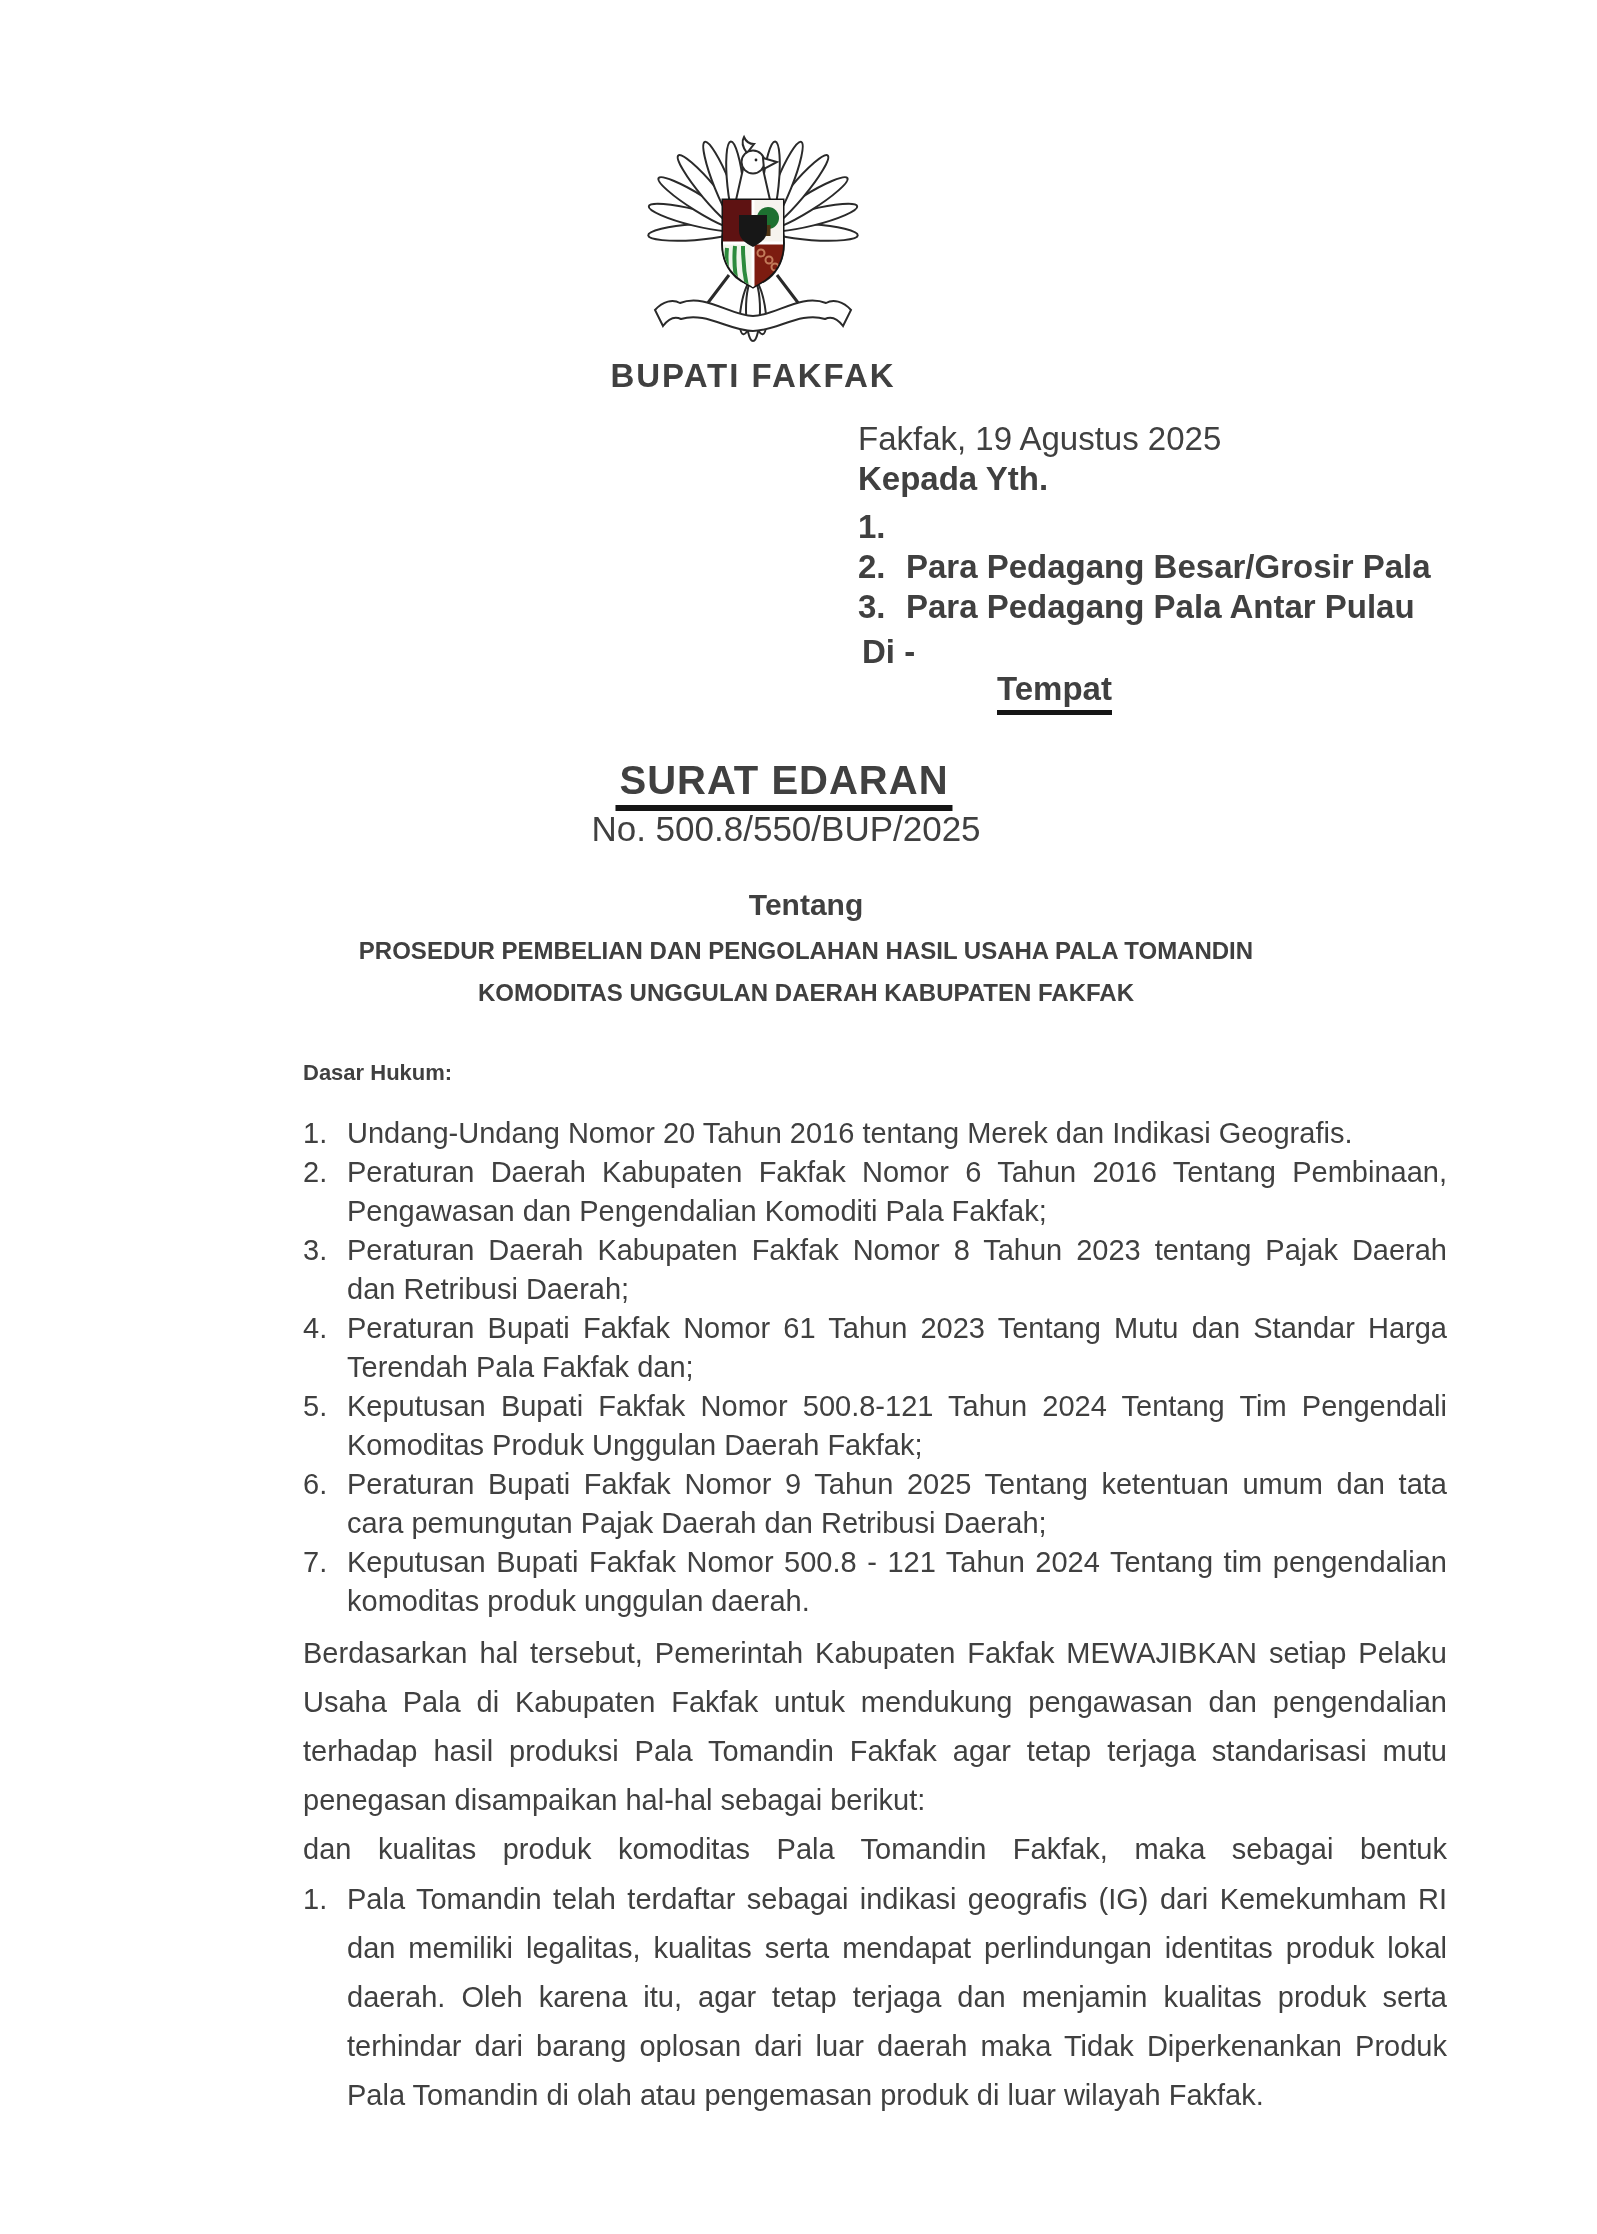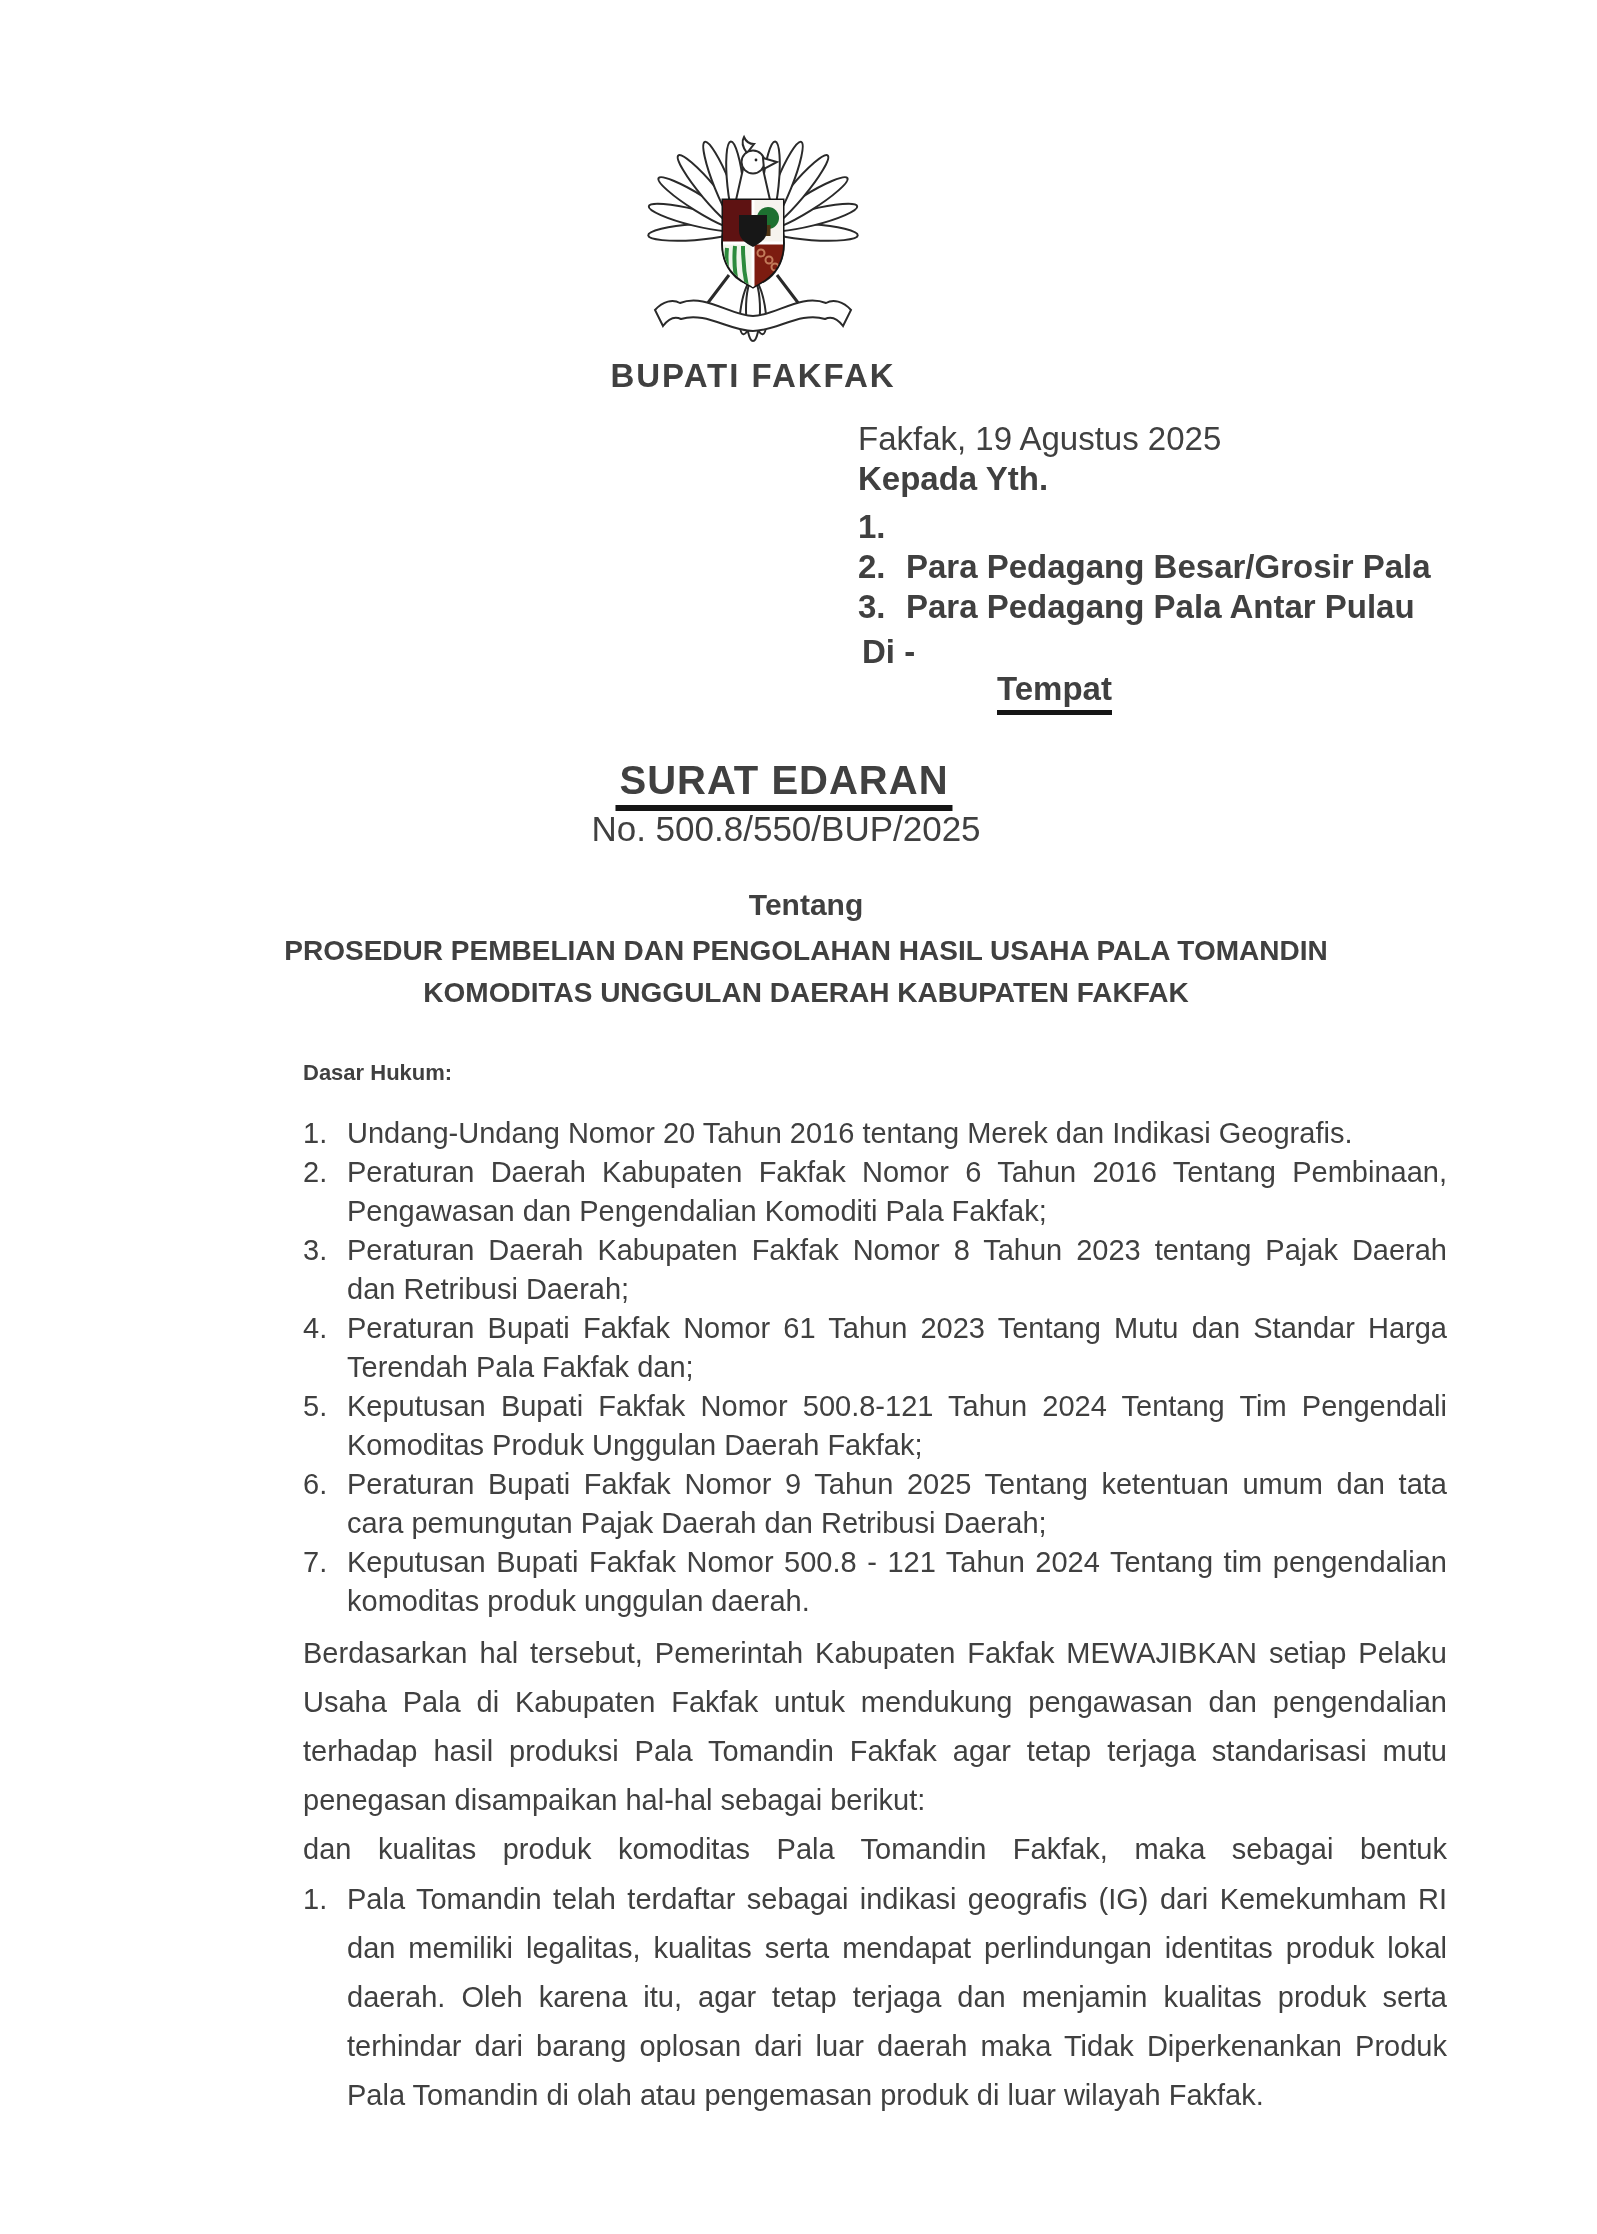--- a/index.html
+++ b/index.html
@@ -29,21 +29,21 @@
   .di-label{left:862px;top:633px;font-size:33px;font-weight:bold;}
   .tempat-label{left:997px;top:670px;font-size:33px;font-weight:bold;
     border-bottom:5px solid #151515;padding-bottom:2px;}
 
   
   .se-title{left:784px;top:758px;font-size:40px;font-weight:bold;letter-spacing:1px;
     border-bottom:6px solid #151515;padding:0 4px 2px 4px;white-space:nowrap;}
   .se-number{left:786px;top:809px;font-size:35px;white-space:nowrap;}
   .about{left:806px;top:888px;font-size:30px;font-weight:bold;}
   .subject{left:150px;top:930px;width:1312px;text-align:center;
-    font-size:28px;font-weight:bold;line-height:42px;}
+    font-size:24px;font-weight:bold;line-height:42px;}
 
   
   .dh-heading{left:303px;top:1060px;font-size:22px;font-weight:bold;}
   .legal{left:303px;top:1114px;width:1144px;font-size:29px;line-height:39px;}
   .para{left:303px;top:1629px;width:1144px;font-size:29px;line-height:49px;}
   .points{left:303px;top:1875px;width:1144px;font-size:29px;line-height:49px;}
 
   .li{display:flex;align-items:flex-start;}
   .li .num{width:44px;flex:0 0 44px;}
   .li .txt{flex:1;min-width:0;}

